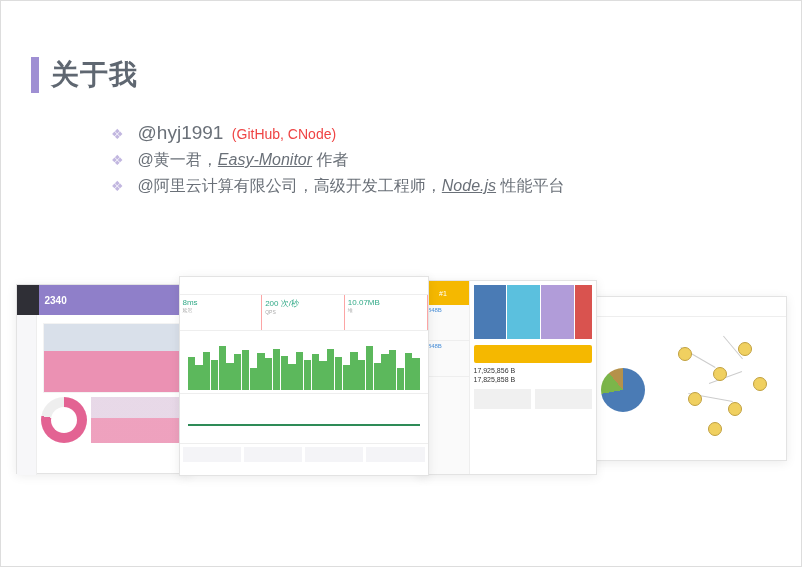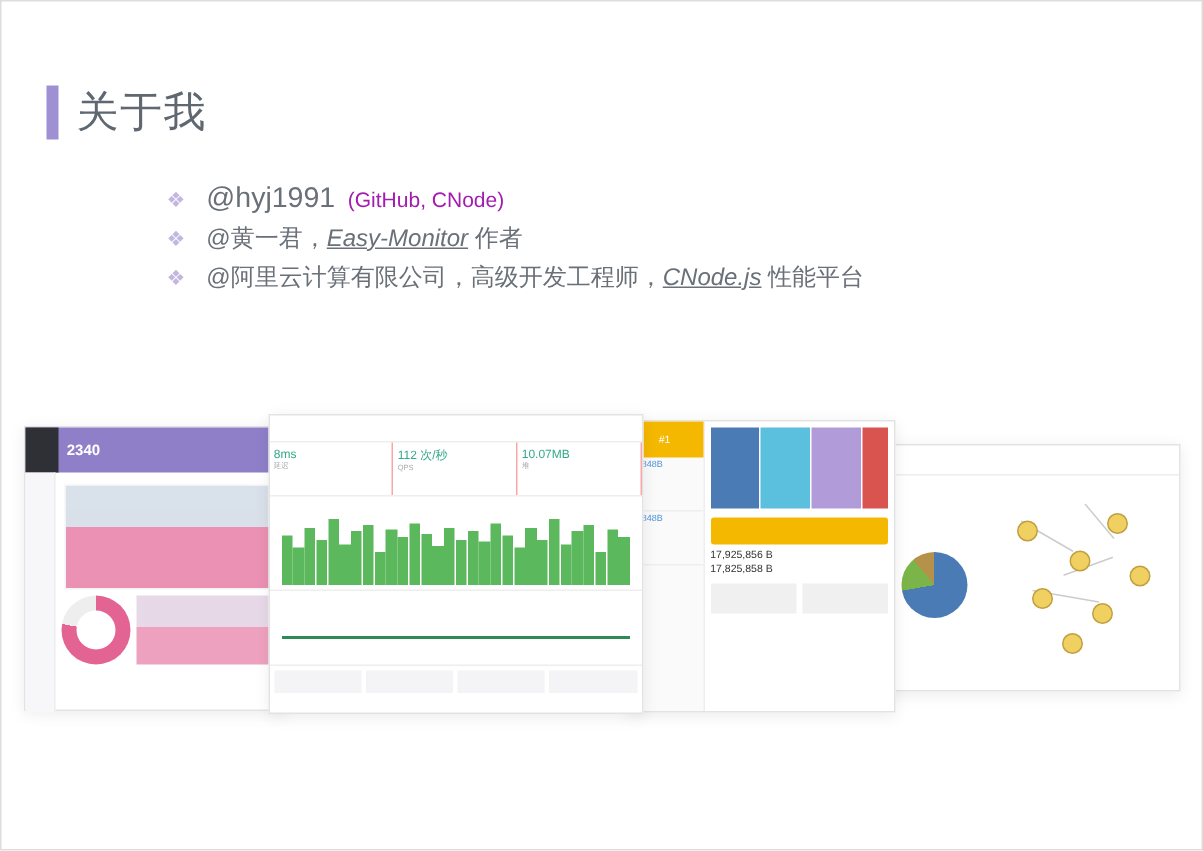--- a/index.html
+++ b/index.html
@@ -6,26 +6,26 @@
   body {
     width: 802px; height: 567px;
     background: #fff;
     font-family: "Microsoft YaHei", "PingFang SC", -apple-system, sans-serif;
     position: relative; overflow: hidden;
     border: 1px solid #ddd;
   }
   .slide { padding: 55px 30px 0 30px; }
   .title-row { display: flex; align-items: center; margin-bottom: 28px; }
   .accent-bar { width: 8px; height: 36px; background: #9f8fd3; margin-right: 12px; }
-  .title { color: #5f6771; font-size: 28px; font-weight: 400; letter-spacing: 1px; }
+  .title { color: #5f6771; font-size: 28px; font-weight: 700; letter-spacing: 1px; }
   .bullets { padding-left: 80px; }
   .bullet { display: flex; align-items: baseline; margin-bottom: 4px; color: #6a7078; }
   .diamond { color: #c2b7e0; font-size: 14px; margin-right: 14px; line-height: 22px; }
   .b-main { font-size: 19px; color: #6a7078; }
-  .b-sub { font-size: 14px; color: #a21caf; margin-left: 4px; }
+  .b-sub { font-size: 14px; color: #ef4444; margin-left: 4px; }
   .b-line2 { font-size: 16px; color: #6a7078; }
   .it { font-style: italic; text-decoration: underline; }
   .shots {
     position: absolute; left: 0; right: 0; bottom: 90px;
     display: flex; justify-content: center;
   }
   .shot {
     background: #fff; border: 1px solid #e3e3e3;
     box-shadow: 0 2px 10px rgba(0,0,0,0.08);
   }
@@ -99,21 +99,21 @@
     </div>
     <div class="bullet">
       <span class="diamond">❖</span>
       <span class="b-line2">
         <span>@黄一君，</span><span class="it">Easy-Monitor</span><span> 作者</span>
       </span>
     </div>
     <div class="bullet">
       <span class="diamond">❖</span>
       <span class="b-line2">
-        <span>@阿里云计算有限公司，高级开发工程师，</span><span class="it">CNode.js</span><span> 性能平台</span>
+        <span>@阿里云计算有限公司，高级开发工程师，</span><span class="it">Node.js</span><span> 性能平台</span>
       </span>
     </div>
   </div>
 </div>
 
 <div class="shots">
 
   <div class="shot s1">
     <div class="s1-top">
       <div class="s1-dark"></div>
@@ -132,21 +132,21 @@
   </div>
 
   <div class="shot s2">
     <div class="s2-head"></div>
     <div class="s2-stats">
       <div class="s2-stat">
           <div class="s2-sv">8ms</div>
           <div class="s2-sl">延迟</div>
         </div>
       <div class="s2-stat">
-          <div class="s2-sv">112 次/秒</div>
+          <div class="s2-sv">200 次/秒</div>
           <div class="s2-sl">QPS</div>
         </div>
       <div class="s2-stat">
           <div class="s2-sv">10.07MB</div>
           <div class="s2-sl">堆</div>
         </div>
     </div>
     <div class="s2-bars">
       <div class="s2-sparks">
         <span style="height:60%"></span>

